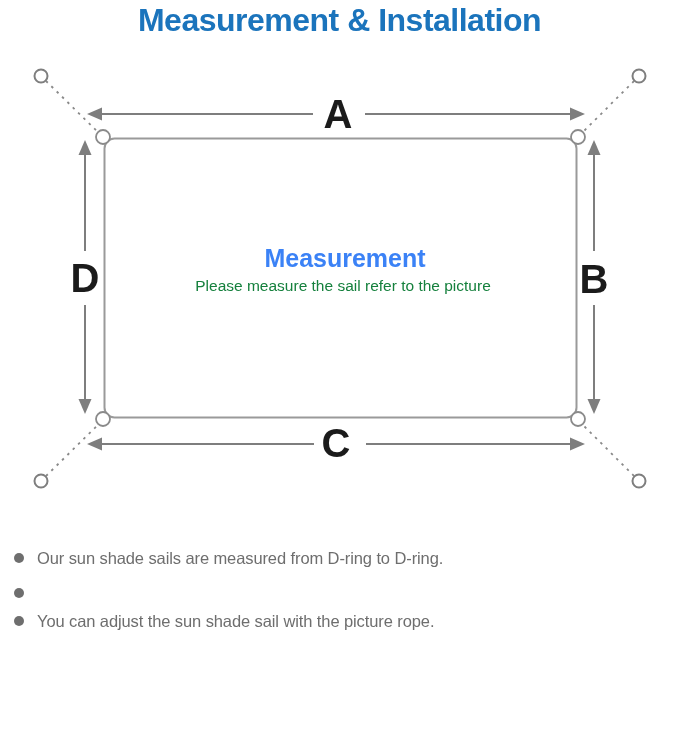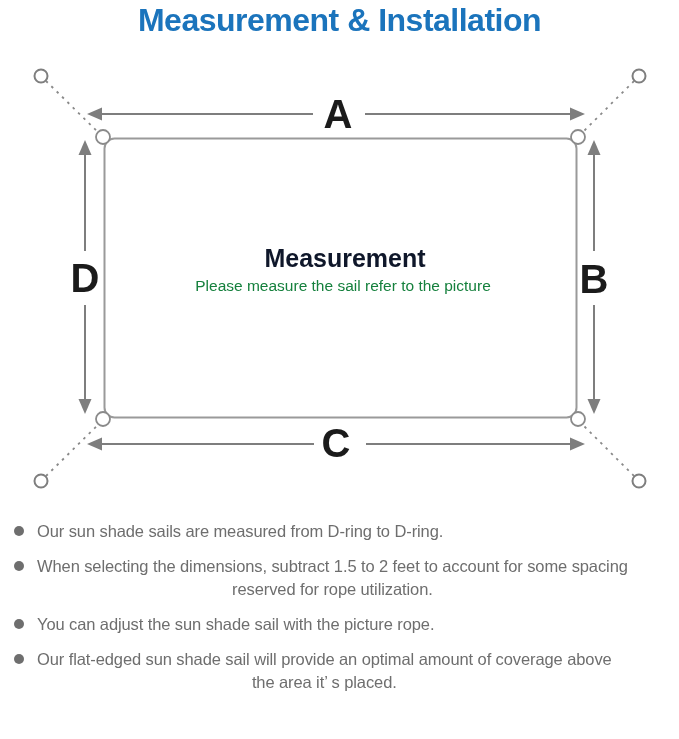--- a/index.html
+++ b/index.html
@@ -13,28 +13,28 @@
     color:#1b74bc;
   }
   .diagram{position:relative;width:679px;height:460px;}
   .diagram svg{position:absolute;left:0;top:0;}
   .dim-label{
     position:absolute;transform:translate(-50%,-50%);
     font-size:40px;font-weight:bold;color:#1b1b1b;line-height:1;
   }
   .center-heading{
     position:absolute;transform:translate(-50%,-50%);
-    font-size:25px;font-weight:bold;color:#0f172a;white-space:nowrap;text-align:center;
+    font-size:25px;font-weight:bold;color:#3b82f6;white-space:nowrap;text-align:center;
   }
   .center-subtitle{
     position:absolute;transform:translate(-50%,-50%);
     font-size:15.5px;color:#15803d;white-space:nowrap;
   }
   .bullets{
-    list-style:none;margin:2px 0 0 0;padding:0 2px 0 14px;text-align:center;
+    list-style:none;margin:29px 0 0 0;padding:0 2px 0 14px;
   }
   .bullets li{
     display:flex;align-items:flex-start;margin-bottom:12px;
   }
   .dot{
     flex:0 0 10px;width:10px;height:10px;border-radius:50%;
     background:#6e6e6e;margin:6px 13px 0 0;
   }
   .bullet-text{
     font-size:16.5px;letter-spacing:-0.1px;line-height:23px;color:#6e6e6e;
@@ -110,25 +110,18 @@
   <div class="center-subtitle" style="left:343px;top:228px;">Please measure the sail refer to the picture</div>
 </div>
 
 <ul class="bullets">
   <li>
     <span class="dot"></span>
     <span class="bullet-text">Our sun shade sails are measured from D-ring to D-ring.</span>
   </li>
   <li>
     <span class="dot"></span>
-    <span class="bullet-text">When selecting the dimensions, subtract 1.5 to 2 feet to account for some spacing
-reserved for rope utilization.</span>
   </li>
   <li>
     <span class="dot"></span>
     <span class="bullet-text">You can adjust the sun shade sail with the picture rope.</span>
   </li>
-  <li>
-    <span class="dot"></span>
-    <span class="bullet-text">Our flat-edged sun shade sail will provide an optimal amount of coverage above
-the area it’ s placed.</span>
-  </li>
 </ul>
 
 </body></html>

